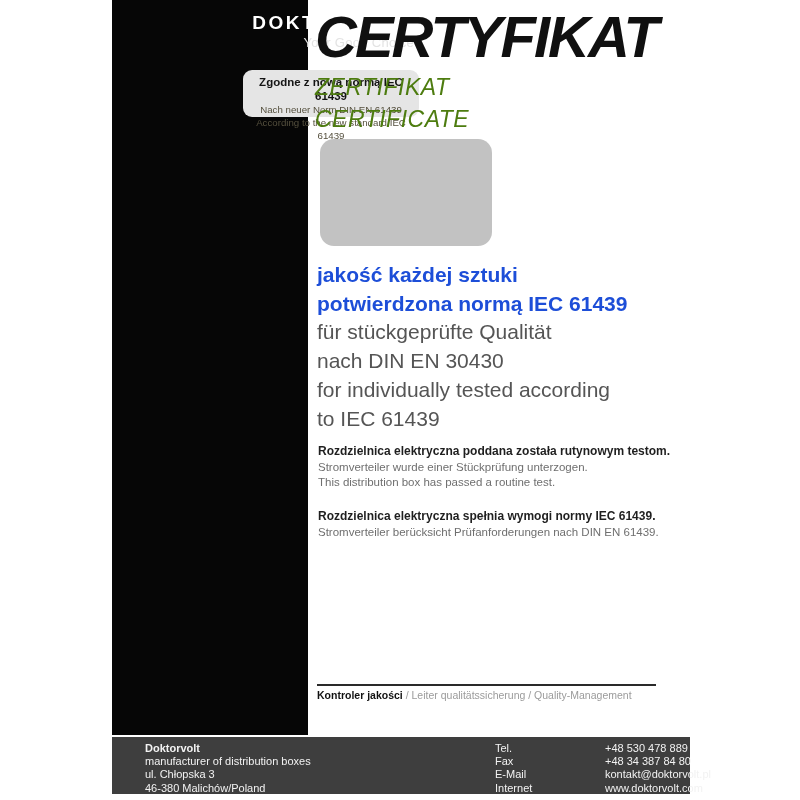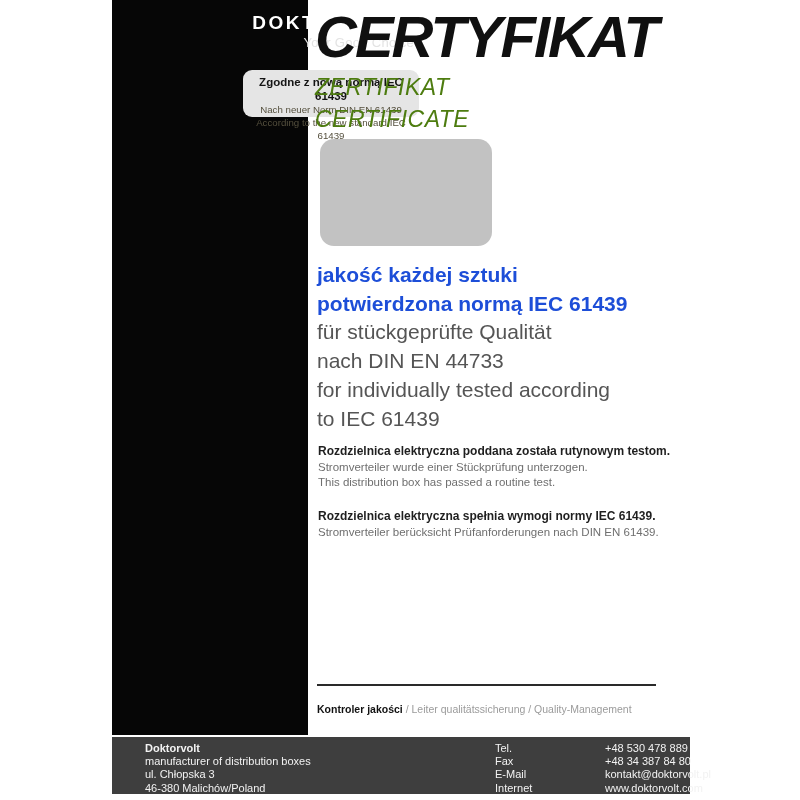--- a/index.html
+++ b/index.html
@@ -67,21 +67,21 @@
   
   .clause { position:absolute; left:318px; white-space:nowrap; }
   .clause-1 { top:444px; }
   .clause-2 { top:509px; }
   .clause .c-bold { font-size:12px; font-weight:bold; color:#1f1f1f; line-height:15.5px; }
   .clause .c-reg  { font-size:11.5px; color:#6f6f6f; line-height:15.5px; }
 
   
   .signature {
     position:absolute; left:317px; top:684px; width:339px;
-    border-top:2px solid #2a2a2a; padding-top:17px;
+    border-top:2px solid #2a2a2a; padding-top:3px;
     font-size:10.5px; white-space:nowrap;
   }
   .signature .sig-bold { font-weight:bold; color:#111111; }
   .signature .sig-rest { color:#9b9b9b; }
 
   
   .footer {
     position:absolute; left:112px; top:737px; width:578px; height:57px;
     color:#f2f2f2;
   }
@@ -121,21 +121,21 @@
     <div class="title-sub title-de">ZERTIFIKAT</div>
     <div class="title-sub title-en">CERTIFICATE</div>
   </div>
 
   <div class="photo" style="background:#c2c2c2;"></div>
 
   <div class="statement">
     <div class="st-bold">jakość każdej sztuki</div>
     <div class="st-bold">potwierdzona normą IEC 61439</div>
     <div class="st-reg">für stückgeprüfte Qualität</div>
-    <div class="st-reg">nach DIN EN 44733</div>
+    <div class="st-reg">nach DIN EN 30430</div>
     <div class="st-reg">for individually tested according</div>
     <div class="st-reg">to IEC 61439</div>
   </div>
 
   <div class="clause clause-1">
     <div class="c-bold">Rozdzielnica elektryczna poddana została rutynowym testom.</div>
     <div class="c-reg">Stromverteiler wurde einer Stückprüfung unterzogen.</div>
     <div class="c-reg">This distribution box has passed a routine test.</div>
   </div>
 

